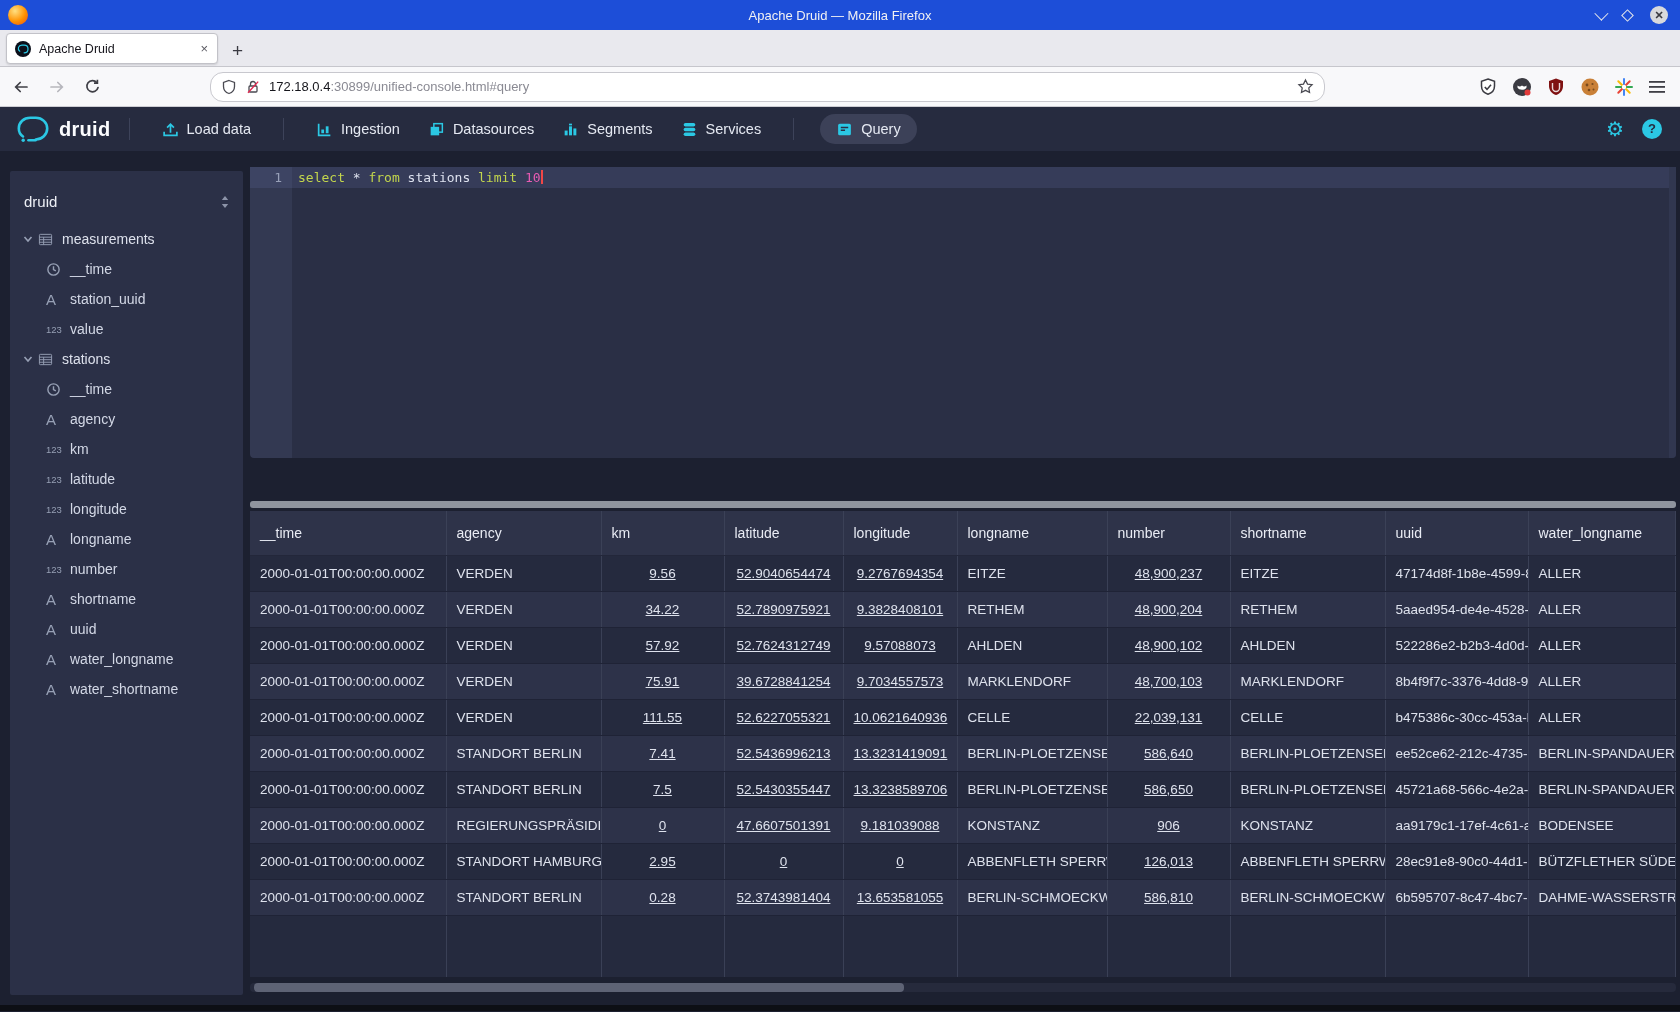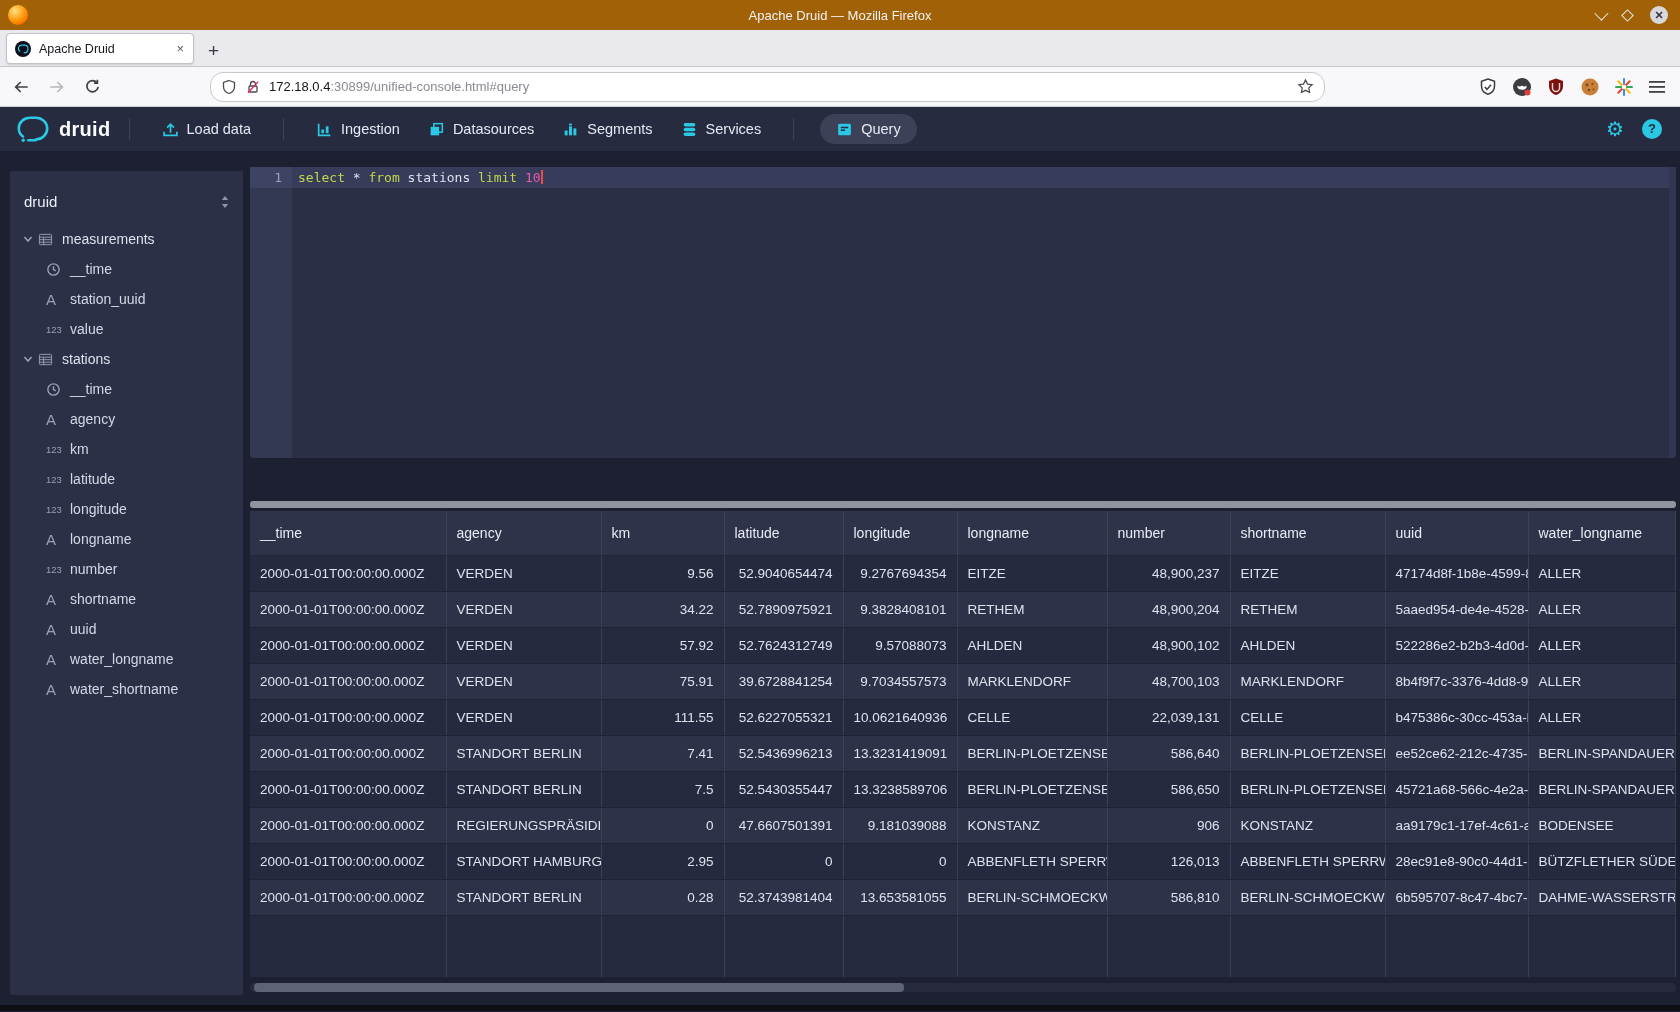--- a/index.html
+++ b/index.html
@@ -1,32 +1,32 @@
 <!DOCTYPE html>
 <html><head>
 <meta charset="utf-8">
 <style>
   * { box-sizing: border-box; margin: 0; padding: 0; }
   html,body { width:1680px; height:1012px; overflow:hidden;
     font-family:"Liberation Sans", sans-serif; background:#1c2030; }
 
   
-  .titlebar { height:30px; background:#a16207; display:flex; align-items:center; position:relative; }
+  .titlebar { height:30px; background:#1d4ed8; display:flex; align-items:center; position:relative; }
   .fx-logo { width:20px; height:20px; border-radius:50%; margin-left:8px;
     background: radial-gradient(circle at 35% 30%, #ffe082 0%, #ff9100 55%, #e64a19 100%); }
   .win-title { position:absolute; left:0; right:0; text-align:center; color:#f1f1f3; font-size:13px; }
   .winctrls { margin-left:auto; display:flex; align-items:center; gap:18px; margin-right:12px; z-index:2; }
   .wc-chev { width:10px; height:10px; border-right:1.6px solid #e8e8ea; border-bottom:1.6px solid #e8e8ea;
     transform:rotate(45deg) translateY(-2px); }
   .wc-diamond { width:9px; height:9px; border:1.6px solid #e8e8ea; transform:rotate(45deg); }
   .wc-close { width:18px; height:18px; border-radius:50%; background:#d8d9dc; color:#3a3a40;
     font-size:11px; line-height:18px; text-align:center; font-weight:bold; }
 
   .tabbar { height:37px; background:#e9e9ee; display:flex; align-items:flex-end; border-bottom:1px solid #c6c6cc; }
-  .tab { width:188px; height:31px; margin:0 0 2px 6px; background:#ffffff; border:1px solid #c2c2c8;
+  .tab { width:212px; height:31px; margin:0 0 2px 6px; background:#ffffff; border:1px solid #c2c2c8;
     border-radius:4px; display:flex; align-items:center; box-shadow:0 1px 2px rgba(0,0,0,.12); }
   .tab-label { font-size:12.5px; color:#17161d; margin-left:8px; flex:1; white-space:nowrap; overflow:hidden; }
   .tab-close { color:#5a5a62; font-size:13px; margin-right:9px; }
   .newtab { font-size:19px; color:#3a3a42; margin:0 0 8px 14px; line-height:14px; }
 
   .navbar { height:40px; background:#f8f8fa; border-bottom:1px solid #cdcdd3; display:flex; align-items:center; }
   .nav-ico { width:24px; text-align:center; }
   .urlbar { margin-left:102px; width:1115px; height:30px; background:#ffffff; border:1px solid #c8c8ce;
     border-radius:13px; display:flex; align-items:center; }
   .url-text { font-size:13px; margin-left:8px; flex:1; white-space:nowrap; overflow:hidden; }
@@ -88,21 +88,21 @@
 
   .tablewrap { position:absolute; left:250px; right:4px; top:360px; bottom:28px; overflow:hidden; }
   table.results { border-collapse:collapse; table-layout:fixed; width:100%; }
   .results th { height:44px; background:#2e3349; color:#e9ecf4; font-size:14px; font-weight:400;
     text-align:left; padding:0 10px; border-right:1px solid #3b4157; border-bottom:1px solid #23273a;
     white-space:nowrap; overflow:hidden; }
   .results td { height:36px; color:#dee2ed; font-size:13.5px; padding:0 10px;
     border-right:1px solid #3a4056; border-bottom:1px solid #1f2336; white-space:nowrap; overflow:hidden; }
   .results tbody tr:nth-child(odd) td { background:#252a3e; }
   .results tbody tr:nth-child(even) td { background:#2d3249; }
-  .results td.num { text-align:right; }
+  .results td.num { text-align:center;text-decoration:underline; }
   .results tr.filler-row td { height:62px; background:#282d42; border-bottom:none; }
 
   .hscroll { position:absolute; left:250px; right:4px; bottom:13px; height:9px; background:#262a3c; border-radius:4px; }
   .hthumb { position:absolute; left:4px; top:0; width:650px; height:9px; background:#5e6375; border-radius:4px; }
   .bottom-strip { position:absolute; left:0; right:0; bottom:-6px; height:6px; background:#0d0f15; }
 
   svg.ic { display:block; }
 </style>
 </head>
 <body>

